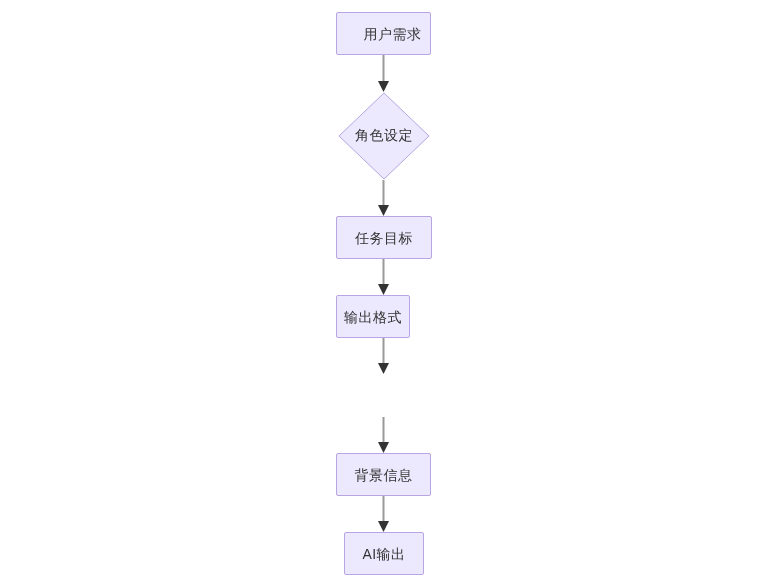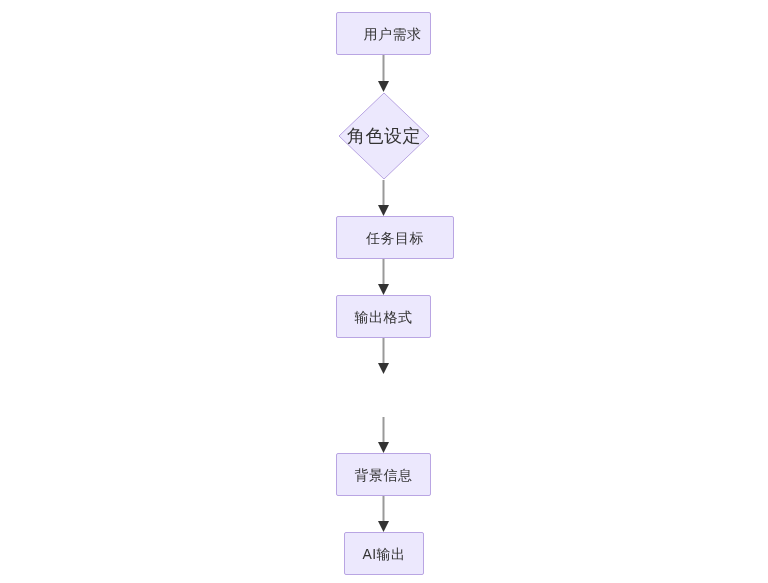--- a/index.html
+++ b/index.html
@@ -53,21 +53,21 @@
     position: absolute;
     left: 0;
     top: 0;
     width: 100%;
     height: 100%;
   }
   .node-diamond-label {
     position: relative;
     z-index: 2;
     color: #333333;
-    font-size: 18px;
+    font-size: 14px;
     letter-spacing: 0.5px;
     white-space: nowrap;
     user-select: none;
   }
 
   .edge-svg {
     position: absolute;
     left: 0;
     top: 0;
     width: 768px;
@@ -119,25 +119,25 @@
     <span>用户需求</span>
   </div>
 
   <div class="node-diamond-wrap" style="left:338px; top:92px; width:92px; height:88px;">
     <svg class="node-diamond-shape" viewBox="0 0 92 88" preserveAspectRatio="none">
       <polygon points="46,1 91,44 46,87 1,44" fill="#ECE8FD" stroke="#B9A5E3" stroke-width="1"></polygon>
     </svg>
     <span class="node-diamond-label">角色设定</span>
   </div>
 
-  <div class="node node-rect" style="left:336px; top:216px; width:118px; height:43px;">
+  <div class="node node-rect" style="left:336px; top:216px; width:96px; height:43px;">
     <span>任务目标</span>
   </div>
 
-  <div class="node node-rect" style="left:336px; top:295px; width:95px; height:43px;">
+  <div class="node node-rect" style="left:336px; top:295px; width:74px; height:43px;">
     <span>输出格式</span>
   </div>
 
 
   <div class="node node-rect" style="left:336px; top:453px; width:95px; height:43px;">
     <span>背景信息</span>
   </div>
 
   <div class="node node-rect" style="left:344px; top:532px; width:80px; height:43px;">
     <span>AI输出</span>

